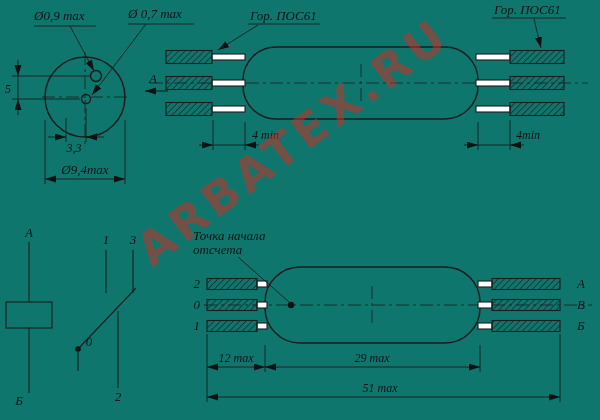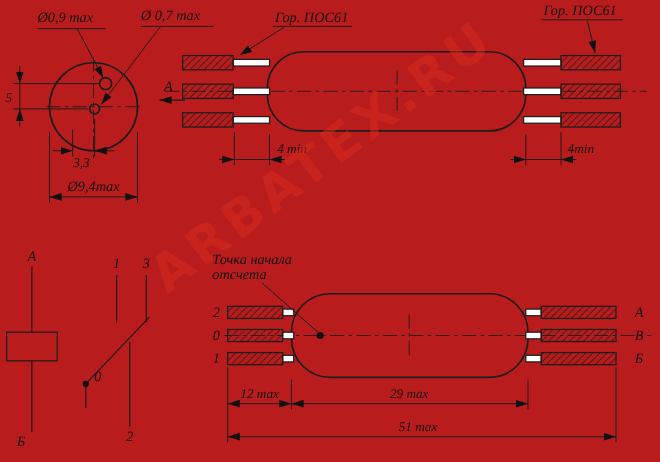--- a/index.html
+++ b/index.html
@@ -1,16 +1,16 @@
 <!DOCTYPE html>
 <html><head>
 <meta charset="utf-8">
 <style>
   html,body{margin:0;padding:0;background:#ffffff;}
-  .stage{width:600px;height:420px;position:relative;background:#b91c1c;overflow:hidden;font-family:"Liberation Serif",serif;}
+  .stage{width:600px;height:420px;position:relative;background:#0f766e;overflow:hidden;font-family:"Liberation Serif",serif;}
   svg{display:block;}
   .ln{stroke:#1c1c1c;stroke-width:1.5;fill:none;}
   .md{stroke:#1c1c1c;stroke-width:1.1;fill:none;}
   .th{stroke:#1c1c1c;stroke-width:0.9;fill:none;}
   .cl{stroke:#1c1c1c;stroke-width:0.8;fill:none;stroke-dasharray:13 4 3 4;}
   .hx{stroke:#1c1c1c;stroke-width:1.1;}
   .wh{fill:#fff;stroke:#1c1c1c;stroke-width:1.1;}
   .dot{fill:#111;stroke:none;}
   .t{font:italic 13px "Liberation Serif",serif;fill:#111;}
   .ts{font:italic 12px "Liberation Serif",serif;fill:#111;}

